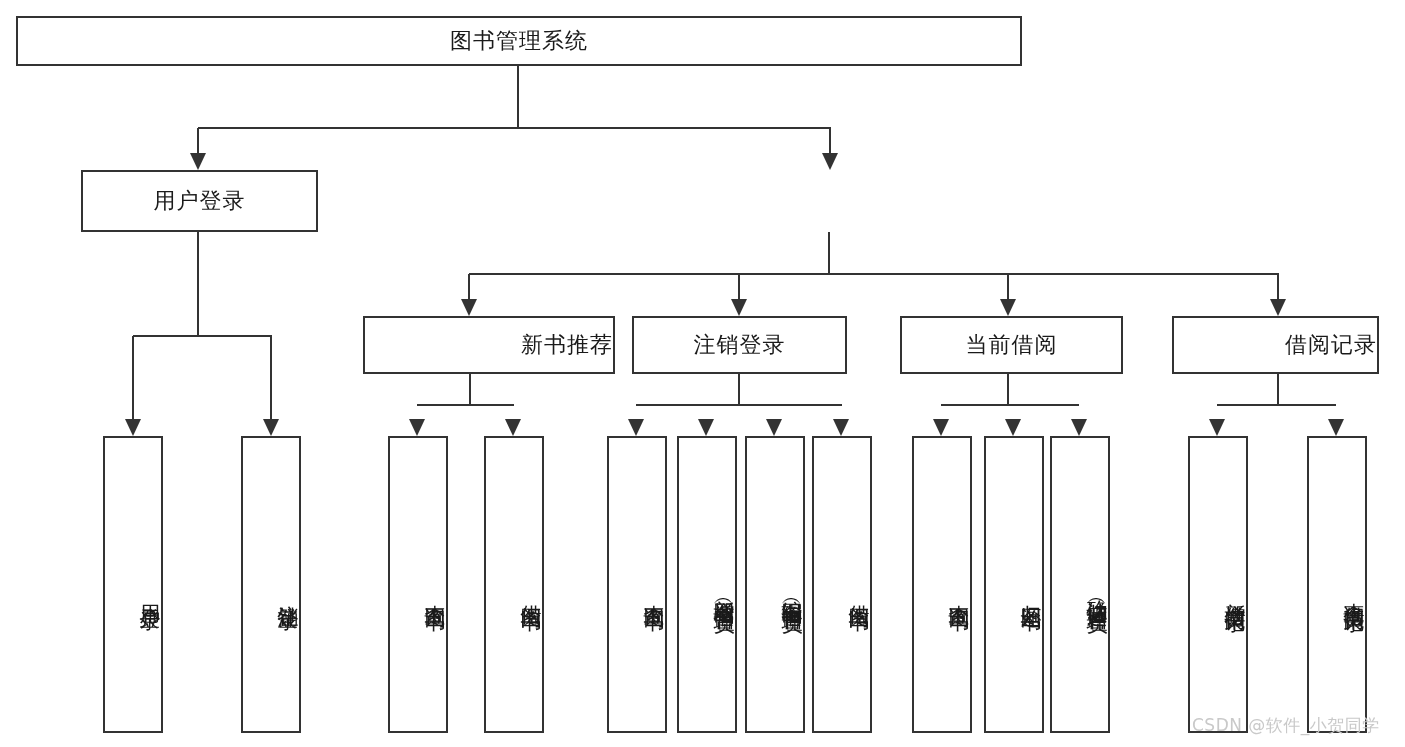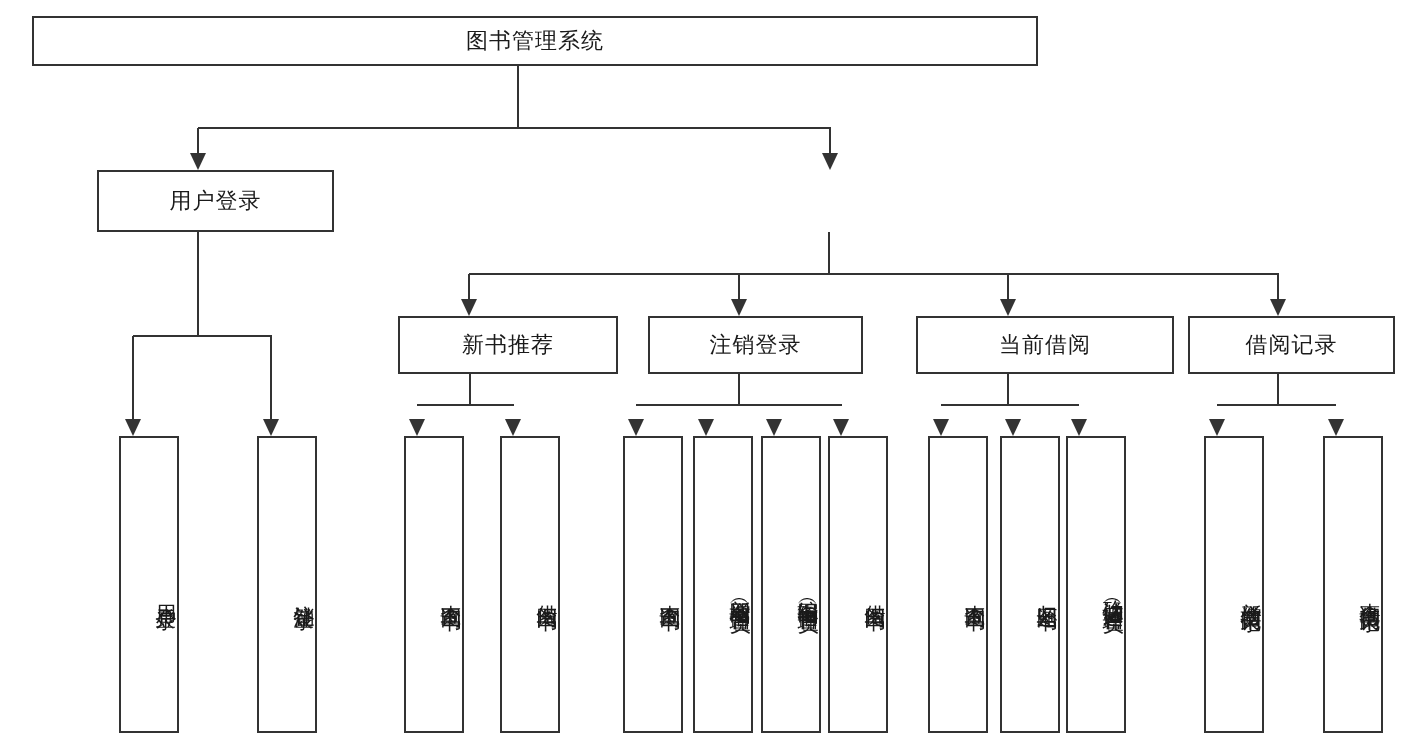--- a/index.html
+++ b/index.html
@@ -17,21 +17,20 @@
   }
   .node {
     position: absolute;
     box-sizing: border-box;
     border: 2.5px solid #333333;
     background: #ffffff;
     display: flex;
     align-items: center;
     justify-content: center;
     color: #1a1a1a;
-    margin-left: 16px;
   }
   .node.horiz {
     font-size: 22px;
     letter-spacing: 1px;
   }
   .node.vert {
     writing-mode: vertical-rl;
     text-orientation: upright;
     font-size: 21px;
     line-height: 1.05;
@@ -113,30 +112,30 @@
     </div>
 
   <div class="node horiz" id="node-root" style="left: 16px; top: 16px; width: 1006px; height: 50px;">
       <span>图书管理系统</span>
     </div>
 
   <div class="node horiz" id="node-l2-0" style="left: 81px; top: 170px; width: 237px; height: 62px;">
       <span>用户登录</span>
     </div>
 
-  <div class="node horiz" id="node-l3-0" style="left: 382px; top: 316px; width: 220px; height: 58px;">
+  <div class="node horiz" id="node-l3-0" style="left: 363px; top: 316px; width: 252px; height: 58px; justify-content: flex-end;">
       <span>新书推荐</span>
     </div>
   <div class="node horiz" id="node-l3-1" style="left: 632px; top: 316px; width: 215px; height: 58px;">
       <span>注销登录</span>
     </div>
-  <div class="node horiz" id="node-l3-2" style="left: 900px; top: 316px; width: 258px; height: 58px;">
+  <div class="node horiz" id="node-l3-2" style="left: 900px; top: 316px; width: 223px; height: 58px;">
       <span>当前借阅</span>
     </div>
-  <div class="node horiz" id="node-l3-3" style="left: 1172px; top: 316px; width: 207px; height: 58px;">
+  <div class="node horiz" id="node-l3-3" style="left: 1172px; top: 316px; width: 207px; height: 58px; justify-content: flex-end;">
       <span>借阅记录</span>
     </div>
 
   <div class="node vert" id="node-leaf-0" style="left: 103px; top: 436px; width: 60px; height: 297px;">
       <span>用户登录</span>
     </div>
   <div class="node vert" id="node-leaf-1" style="left: 241px; top: 436px; width: 60px; height: 297px;">
       <span>注销登录</span>
     </div>
   <div class="node vert" id="node-leaf-2" style="left: 388px; top: 436px; width: 60px; height: 297px;">
@@ -166,13 +165,14 @@
   <div class="node vert" id="node-leaf-10" style="left: 1050px; top: 436px; width: 60px; height: 297px;">
       <span>确认归还（管理员）</span>
     </div>
   <div class="node vert" id="node-leaf-11" style="left: 1188px; top: 436px; width: 60px; height: 297px;">
       <span>新增借阅记录</span>
     </div>
   <div class="node vert" id="node-leaf-12" style="left: 1307px; top: 436px; width: 60px; height: 297px;">
       <span>查询借阅记录</span>
     </div>
 
+  <div id="watermark" style="left: 1192px; top: 714px;">CSDN @软件_小贺同学</div>
 </div>
 
 </body></html>

